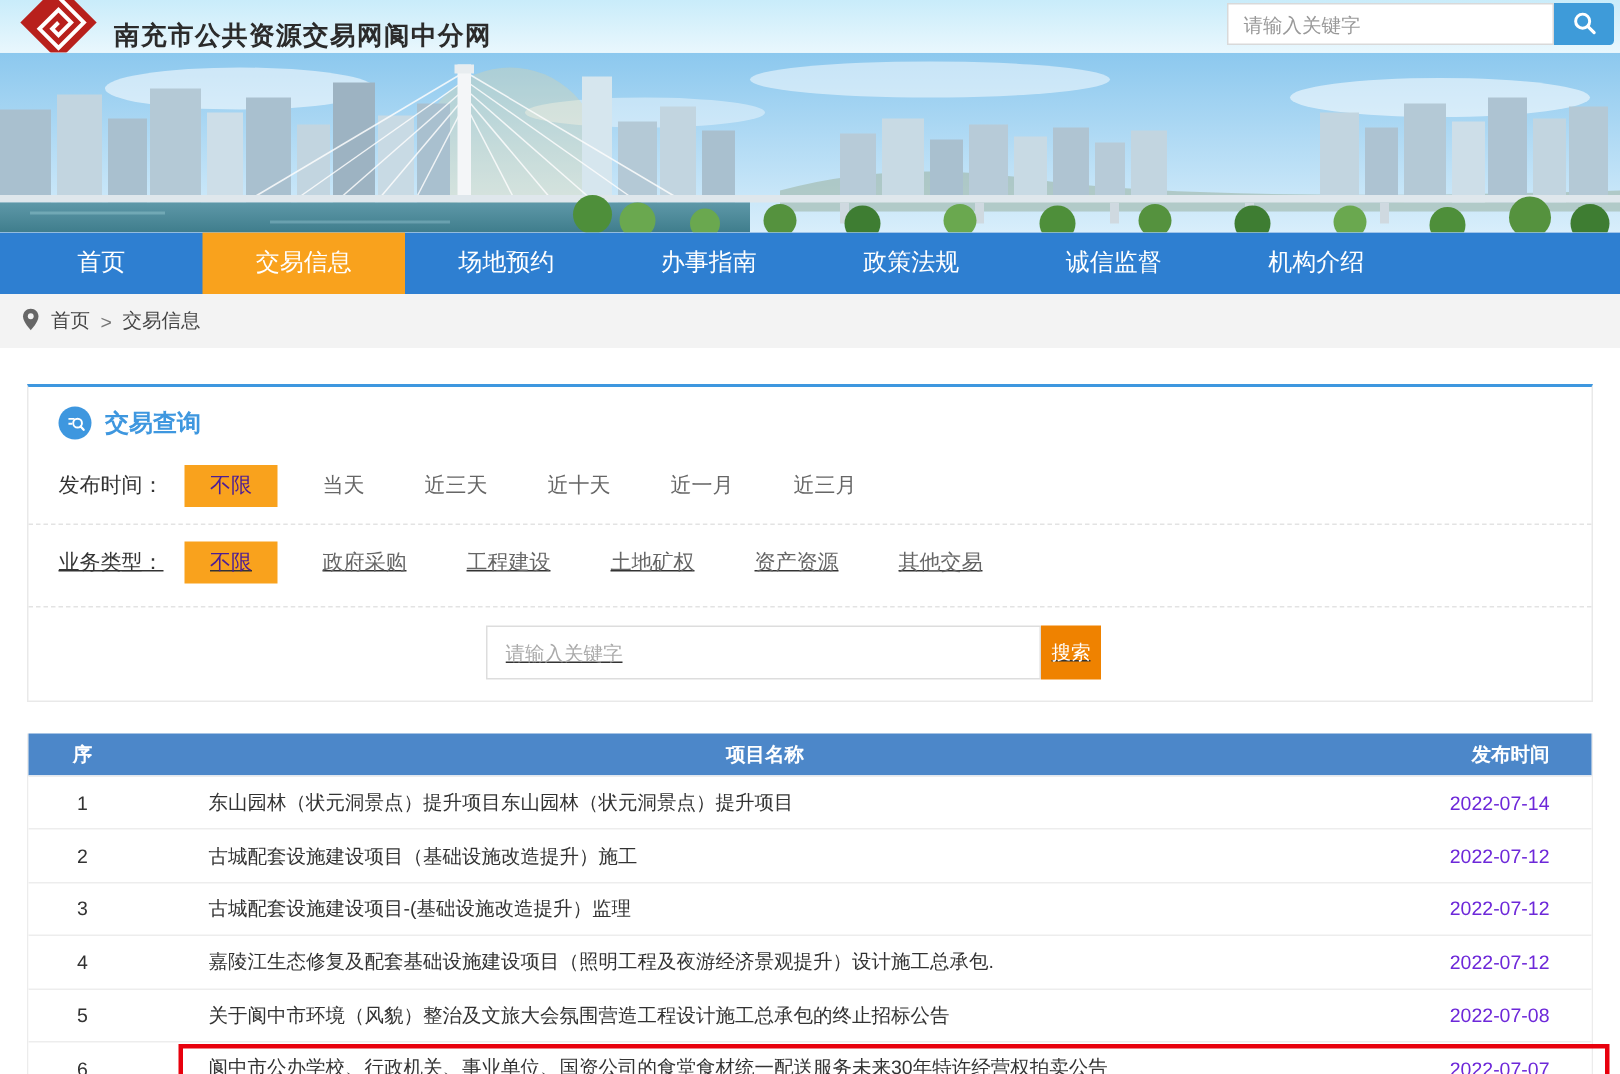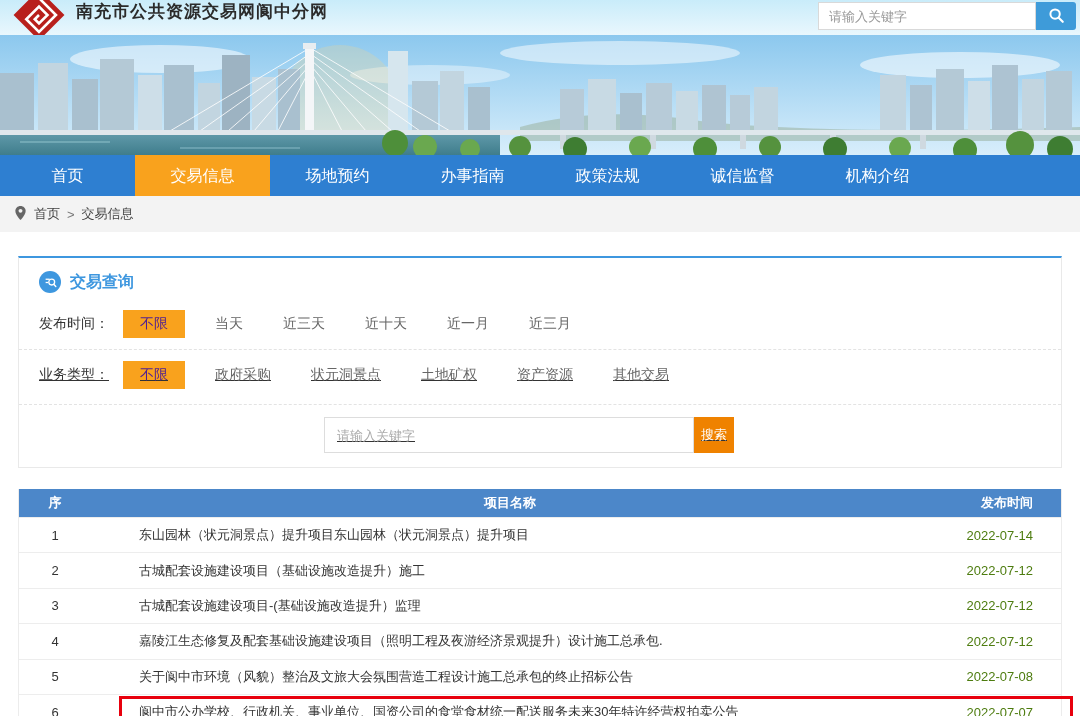--- a/index.html
+++ b/index.html
@@ -6,21 +6,21 @@
     --brand-blue:#2e7fd1; --panel-blue:#3e97df; --thead-blue:#4c87c9;
     --accent-orange:#f9a21d; --search-orange:#ef8200; --highlight-red:#e8000d;
     --header-bg1:#c9ecfa; --header-bg2:#e9f7fd;
   }
   *{margin:0;padding:0;box-sizing:border-box;}
   body{width:1080px;height:716px;overflow:hidden;background:#fff;
        font-family:"Liberation Sans","DejaVu Sans",sans-serif;color:#333;}
 
   
   .site-header{height:35px;background:linear-gradient(180deg,var(--header-bg1),var(--header-bg2));
-    position:relative;display:flex;align-items:flex-start;overflow:hidden;}
+    position:relative;display:flex;align-items:flex-end;overflow:hidden;}
   .logo{position:absolute;left:12px;top:-12px;width:54px;height:54px;}
   .site-title{margin-left:76px;font-size:17px;font-weight:bold;color:#2b2b2b;letter-spacing:1px;}
   .hdr-search{position:absolute;right:4px;top:2px;display:flex;height:28px;}
   .hdr-search input{width:218px;height:28px;border:1px solid #d9d9d9;background:#fff;
     padding:0 10px;font-size:13px;color:#333;outline:none;}
   .hdr-search input::placeholder{color:#999;}
   .hdr-search button{width:40px;height:28px;border:none;background:#3e9bd9;cursor:pointer;
     display:flex;align-items:center;justify-content:center;border-radius:0 3px 3px 0;}
 
   
@@ -58,21 +58,21 @@
   
   .tbl{margin:21px 18px 0;border:1px solid #ececec;border-top:none;}
   .t-head{display:flex;align-items:center;height:28px;background:var(--thead-blue);
     color:#fff;font-size:13px;font-weight:bold;}
   .t-row{display:flex;align-items:center;height:35.4px;font-size:13px;border-top:1px solid #ededed;
     position:relative;background:#fff;cursor:pointer;}
   .t-head{border-top:none;}
   .c-no{width:72px;text-align:center;flex-shrink:0;}
   .c-title{flex:1;text-align:left;padding-left:48px;white-space:nowrap;overflow:hidden;}
   .t-head .c-title{text-align:center;padding-left:0;}
-  .c-date{width:132px;text-align:right;padding-right:28px;flex-shrink:0;color:#4d7c0f;}
+  .c-date{width:132px;text-align:right;padding-right:28px;flex-shrink:0;color:#6d28d9;}
   .t-head .c-date{color:#fff;}
   .red-box{position:absolute;left:100px;right:-12px;top:1px;bottom:1px;
     border:3px solid var(--highlight-red);pointer-events:none;}
 </style>
 </head>
 <body>
 
 <div class="site-header">
   <span class="logo">
     <svg width="54" height="54" viewBox="0 0 54 54">
@@ -246,21 +246,21 @@
         <span class="f-opt">当天</span>
         <span class="f-opt">近三天</span>
         <span class="f-opt">近十天</span>
         <span class="f-opt">近一月</span>
         <span class="f-opt">近三月</span>
       </div>
       <div class="f-row">
         <span class="f-label">业务类型：</span>
         <span class="f-opt sel">不限</span>
         <span class="f-opt">政府采购</span>
-        <span class="f-opt">状元洞景点</span>
+        <span class="f-opt">工程建设</span>
         <span class="f-opt">土地矿权</span>
         <span class="f-opt">资产资源</span>
         <span class="f-opt">其他交易</span>
       </div>
     </div>
   <div class="panel-search">
     <input type="text" placeholder="请输入关键字" style="">
     <button>搜索</button>
   </div>
 </div>

